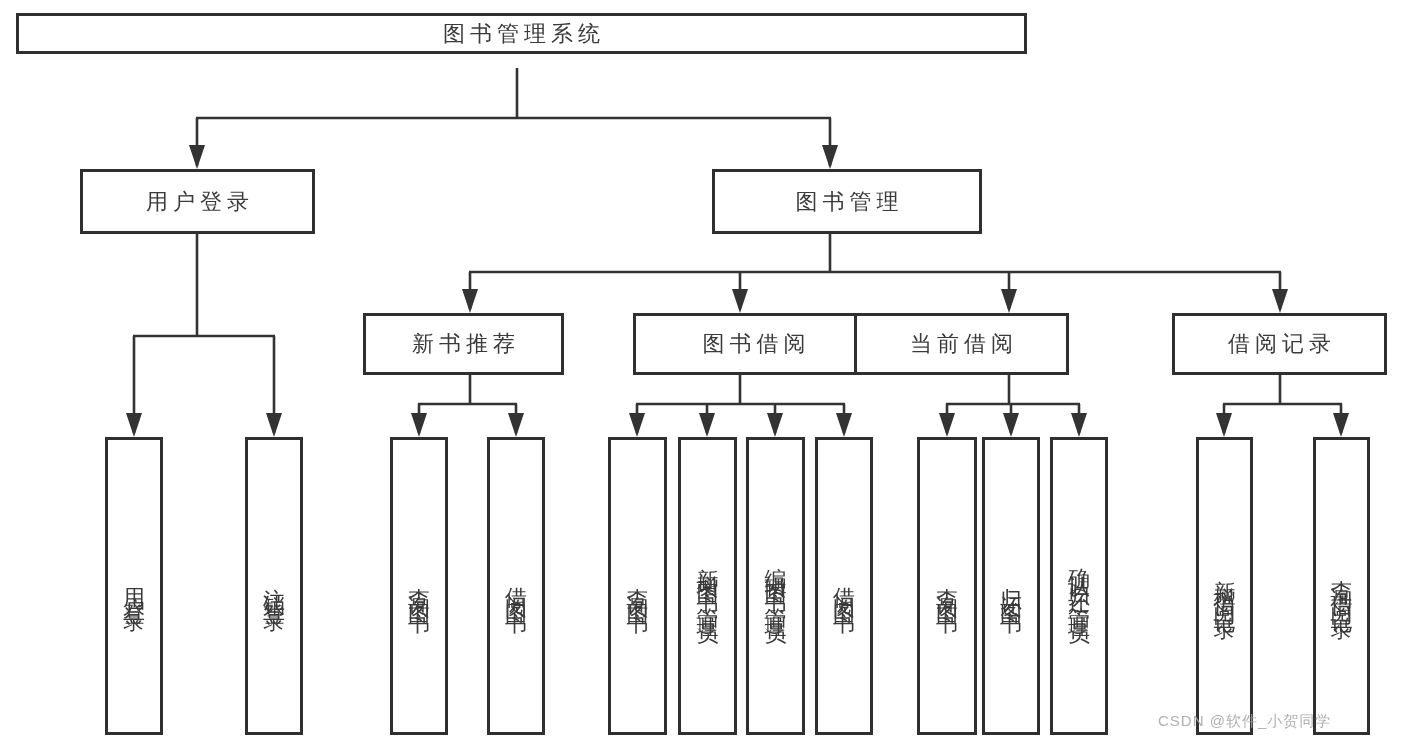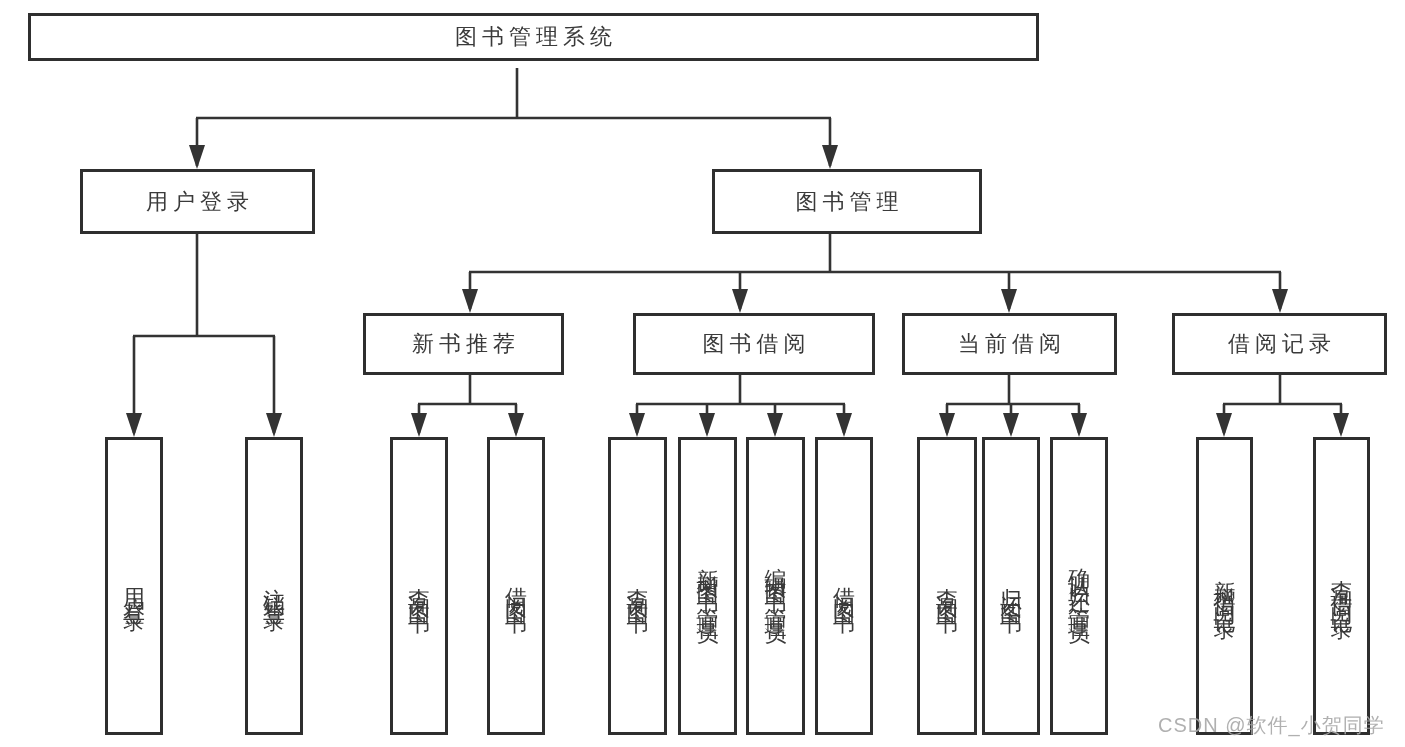--- a/index.html
+++ b/index.html
@@ -41,21 +41,21 @@
     text-orientation:mixed;
     color:var(--text);
     font-size:22px;
     letter-spacing:8px;
     line-height:1;
   }
   .watermark{
     position:absolute;
     left:1158px;top:712px;
     z-index:3;
-    font-size:20px;
+    font-size:15px;
     letter-spacing:1px;
     color:var(--watermark);
     opacity:.9;
     white-space:nowrap;
   }
 </style>
 </head>
 <body>
 
 <div class="canvas">
@@ -115,38 +115,38 @@
     <polygon points="1071,413 1087,413 1079,437"></polygon>
 
     <line x1="1280" y1="375" x2="1280" y2="404"></line>
     <line x1="1223" y1="404" x2="1342" y2="404"></line>
     <line x1="1224" y1="404" x2="1224" y2="433"></line>
     <line x1="1341" y1="404" x2="1341" y2="433"></line>
     <polygon points="1216,413 1232,413 1224,437"></polygon>
     <polygon points="1333,413 1349,413 1341,437"></polygon>
   </svg>
 
-  <div class="box" style="left:28px;top:13px;width:1011px;height:48px">
+  <div class="box" style="left:16px;top:13px;width:1011px;height:41px">
     <span class="lbl">图书管理系统</span>
   </div>
 
   <div class="box" style="left:80px;top:169px;width:235px;height:65px">
     <span class="lbl">用户登录</span>
   </div>
   <div class="box" style="left:712px;top:169px;width:270px;height:65px">
     <span class="lbl">图书管理</span>
   </div>
 
   <div class="box" style="left:363px;top:313px;width:201px;height:62px">
     <span class="lbl">新书推荐</span>
   </div>
   <div class="box" style="left:633px;top:313px;width:242px;height:62px">
     <span class="lbl">图书借阅</span>
   </div>
-  <div class="box" style="left:902px;top:313px;width:215px;height:62px">
+  <div class="box" style="left:854px;top:313px;width:215px;height:62px">
     <span class="lbl">当前借阅</span>
   </div>
   <div class="box" style="left:1172px;top:313px;width:215px;height:62px">
     <span class="lbl">借阅记录</span>
   </div>
 
   <div class="box leaf" style="left:105px;width:58px">
     <span class="vlbl">用户登录</span>
   </div>
   <div class="box leaf" style="left:245px;width:58px">

